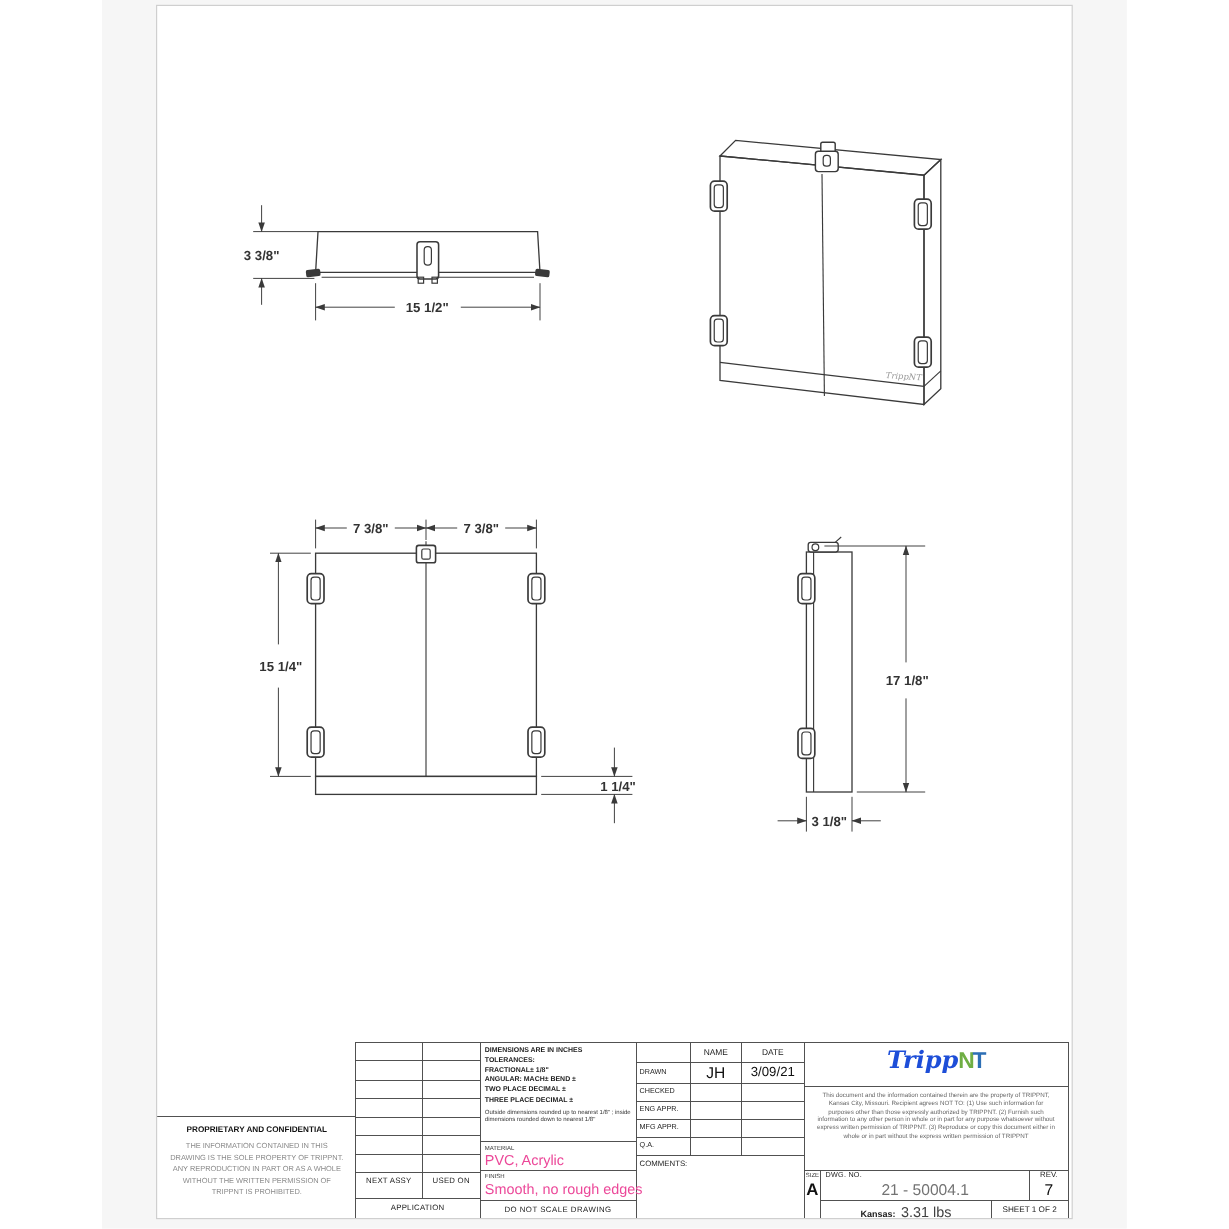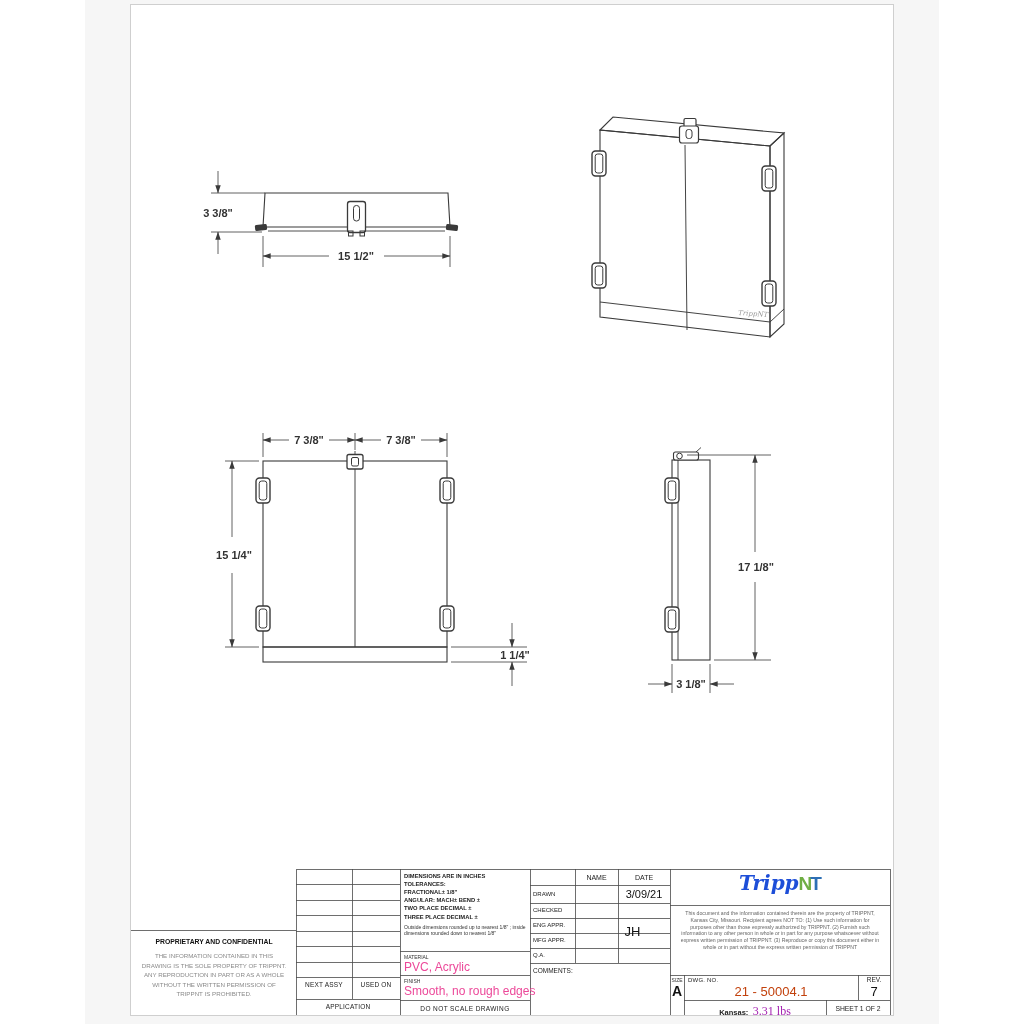--- a/index.html
+++ b/index.html
@@ -212,42 +212,42 @@
     <div class="abs lbl-tiny" style="left:273px;top:949px;">MATERIAL</div>
     <div class="abs val-lg" style="left:273px;top:955px;">PVC, Acrylic</div>
     <div class="abs lbl-tiny" style="left:273px;top:973px;">FINISH</div>
     <div class="abs val-lg" style="left:273px;top:979px;">Smooth, no rough edges</div>
     <div class="abs lbl ctr" style="left:269px;top:1000px;width:130px;font-size:6.5px;letter-spacing:.4px;">DO  NOT  SCALE  DRAWING</div>
 
     <div class="abs hdr ctr" style="left:444px;top:869px;width:43px;">NAME</div>
     <div class="abs hdr ctr" style="left:487px;top:869px;width:52px;">DATE</div>
 
     <div class="abs approval-label" style="left:402px;top:886px;">DRAWN</div>
-    <div class="abs ctr" style="left:444px;top:919px;width:43px;font-size:13px;color:#111;padding-left:36px;">JH</div>
+    <div class="abs ctr" style="left:444px;top:881px;width:43px;font-size:13px;color:#111;">JH</div>
     <div class="abs ctr" style="left:487px;top:883px;width:52px;font-size:11px;color:#111;">3/09/21</div>
 
     <div class="abs approval-label" style="left:402px;top:902px;">CHECKED</div>
     <div class="abs approval-label" style="left:402px;top:917px;">ENG APPR.</div>
     <div class="abs approval-label" style="left:402px;top:932px;">MFG APPR.</div>
     <div class="abs approval-label" style="left:402px;top:947px;">Q.A.</div>
     <div class="abs approval-label" style="left:402px;top:962px;font-size:6.5px;">COMMENTS:</div>
 
     <div class="abs ctr" style="left:539px;top:866px;width:220px;">
       <span class="logo-script" style="color:#1d4ed8;">Tripp</span><span class="logo-nt" style="color:#6fae44;">N</span><span class="logo-nt" style="color:#2d6fb5;margin-left:-1px;">T</span>
     </div>
 
     <div class="abs legal" style="left:549px;top:905px;width:200px;">This document and the information contained therein are the property of TRIPPNT, Kansas City, Missouri. Recipient agrees NOT TO: (1) Use such information for purposes other than those expressly authorized by TRIPPNT. (2) Furnish such information to any other person in whole or in part for any purpose whatsoever without express  written permission of TRIPPNT. (3) Reproduce or copy this document either in whole or in part without the express written permission of TRIPPNT</div>
 
     <div class="abs lbl-tiny ctr" style="left:539px;top:972px;width:14px;">SIZE</div>
     <div class="abs ctr" style="left:539px;top:978px;width:14px;font-size:14px;font-weight:700;color:#111;">A</div>
     <div class="abs lbl" style="left:557px;top:972px;">DWG.  NO.</div>
-    <div class="abs ctr" style="left:553px;top:979px;width:174px;font-size:13px;color:#c2410c;">21 - 50004.1</div>
+    <div class="abs ctr" style="left:553px;top:979px;width:174px;font-size:13px;color:#737373;">21 - 50004.1</div>
     <div class="abs ctr" style="left:727px;top:971px;width:32px;font-size:6.5px;color:#222;">REV.</div>
     <div class="abs ctr" style="left:727px;top:979px;width:32px;font-size:13px;color:#111;">7</div>
 
     <div class="abs ctr" style="left:553px;top:996px;width:142px;">
       <span style="font-size:7.5px;font-weight:700;color:#222;">Kansas:</span>
-      <span style="font-size:12px;color:#a21caf;font-family:Liberation Serif, serif;">3.31 lbs</span>
+      <span style="font-size:12px;color:#404040;">3.31 lbs</span>
     </div>
     <div class="abs ctr" style="left:695px;top:1000px;width:64px;font-size:6.8px;color:#222;">SHEET 1 OF 2</div>
 
   </div>
 </div>
 
 </body></html>

